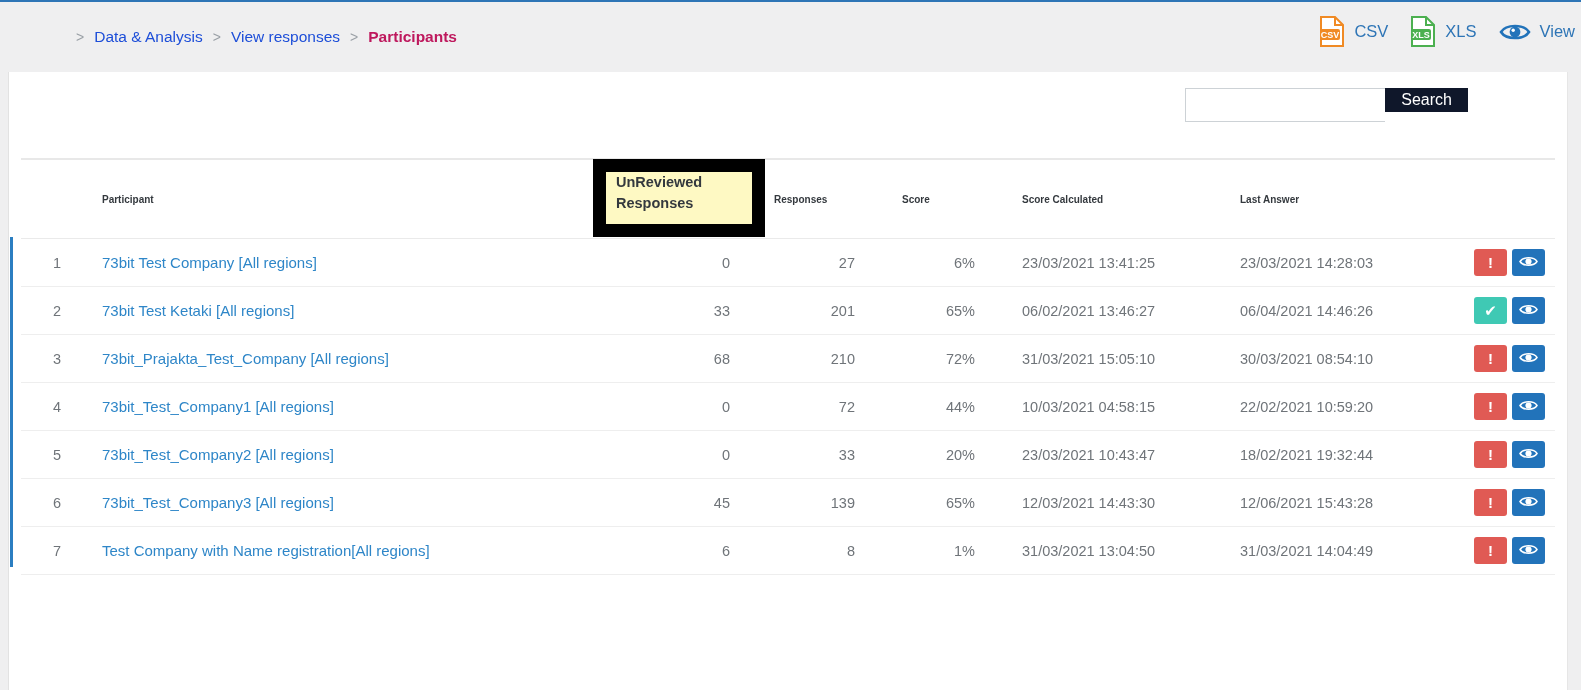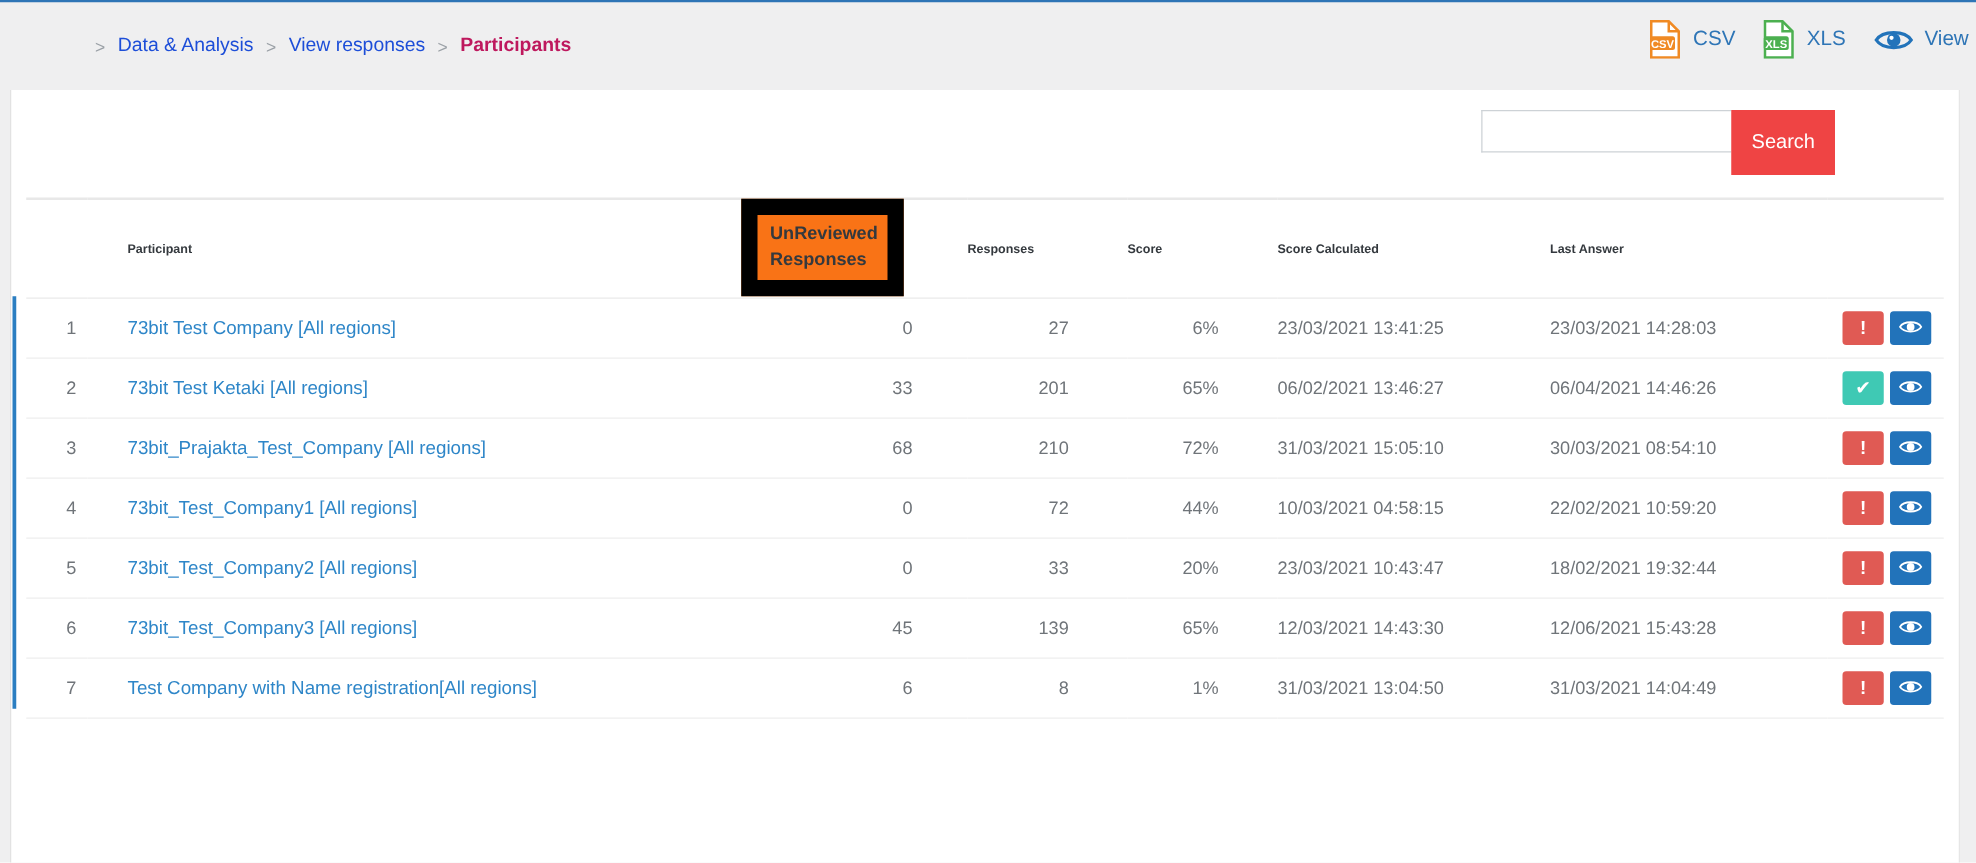--- a/index.html
+++ b/index.html
@@ -42,21 +42,21 @@
     position:absolute;left:28px;top:49px;
     font-size:16px;font-weight:bold;color:#3d4349;letter-spacing:.1px;
   }
   .searchbox{position:absolute;right:99px;top:16px;display:flex;height:34px;}
   .search-input{
     width:200px;height:34px;box-sizing:border-box;
     border:1px solid #cdd2d6;border-right:none;outline:none;
     font-size:14px;padding:0 8px;color:#444;background:#fff;
   }
   .search-btn{
-    height:52px;padding:0 16px;border:none;background:#ef4444;color:#fff;
+    height:24px;padding:0 16px;border:none;background:#0f172a;color:#fff;
     font-size:16px;font-family:"Liberation Sans", sans-serif;cursor:pointer;
   }
 
   
   .tbl-wrap{position:relative;margin:0 12px;}
   table.grid{width:100%;border-collapse:collapse;table-layout:fixed;}
   table.grid th{
     font-size:10px;font-weight:bold;color:#34393e;
     text-align:left;padding:0;height:78px;vertical-align:middle;
     border-top:2px solid #e8e8e8;border-bottom:1px solid #eaeaea;
@@ -77,23 +77,23 @@
   .c-act{width:auto;text-align:right;padding-right:10px !important;}
 
   th.c-name{padding-left:32px !important;}
   td.c-name a{color:#2e86c8;text-decoration:none;font-size:15px;}
   td.c-name{padding-left:32px !important;}
   th.c-unrev{text-align:left;padding-left:0 !important;padding-right:0 !important;}
   th.c-resp,th.c-score{text-align:left;padding-right:0 !important;}
 
   
   .hl-box{
-    position:absolute;left:572px;top:1px;width:130px;height:78px;
-    border:13px solid #000;box-sizing:border-box;background:#f97316;
-    display:flex;align-items:center;pointer-events:none;
+    position:absolute;left:572px;top:1px;width:172px;height:78px;
+    border:13px solid #000;box-sizing:border-box;background:#fef9c3;
+    display:flex;pointer-events:none;
   }
   .hl-text{padding-left:10px;font-size:14.5px;font-weight:bold;color:#34393e;line-height:1.45;}
 
   
   .accent{position:absolute;left:-11px;top:79px;width:3px;height:330px;background:#2b7ec1;}
 
   
   .acts{display:inline-flex;gap:5px;}
   .btn{
     width:33px;height:27px;border:none;border-radius:3px;cursor:pointer;

